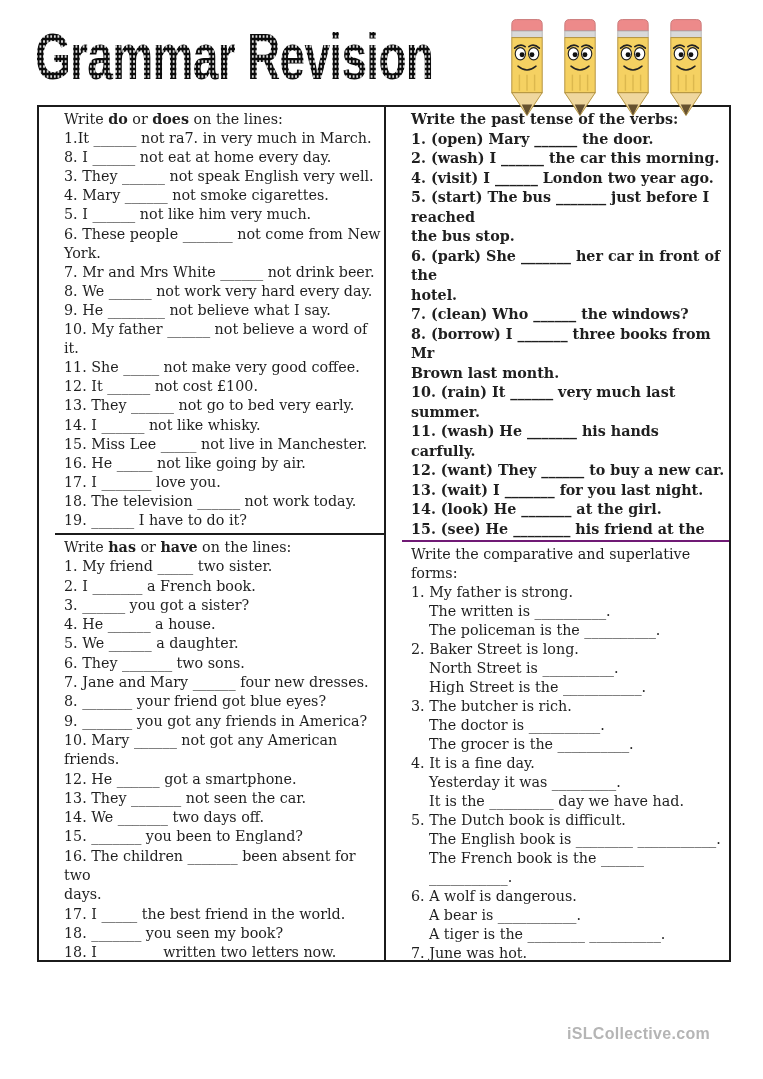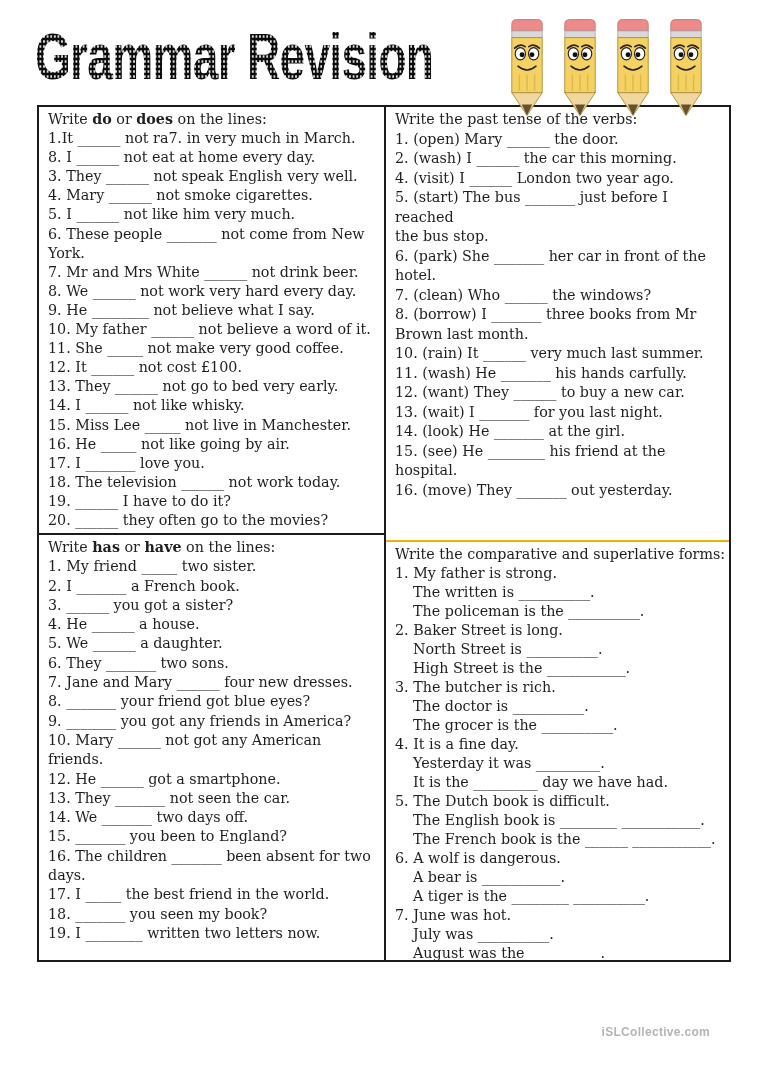--- a/index.html
+++ b/index.html
@@ -26,37 +26,37 @@
   .pencil-row{ position:absolute; left:508px; top:16px; display:flex; gap:15px; z-index:5; }
   .pencil{ width:38px; height:104px; }
   
   .grid{
     position:absolute; left:37px; top:105px; width:694px; height:857px;
     display:flex; border:2px solid #1b1b1b; box-sizing:border-box; background:#fff;
   }
   .col{ display:flex; flex-direction:column; box-sizing:border-box; }
   .col-left{ width:347px; border-right:2px solid #1b1b1b; }
   .col-right{ flex:1; }
-  .cell{ box-sizing:border-box; padding:3px 3px 8px 9px; overflow:hidden; }
+  .cell{ box-sizing:border-box; padding:3px 3px 8px 9px; overflow:hidden;margin-left:16px; }
   .cell-tl{ height:428px; border-bottom:2px solid #1b1b1b; }
   .cell-bl{ flex:1; }
-  .cell-tr{ height:435px; border-bottom:2px solid #eab308; }
+  .cell-tr{ height:435px; border-bottom:2px solid #701a75;font-weight:bold; }
   .cell-br{ flex:1; }
   .hdr, .line{ font-size:14.3px; white-space:pre-wrap; }
   .hdr b{ font-weight:bold; }
   .cell-tl .hdr, .cell-tl .line{ line-height:19.1px; }
   .cell-tr .hdr, .cell-tr .line{ line-height:19.5px; }
   .cell-bl .hdr, .cell-bl .line{ line-height:19.3px; }
   .cell-br .hdr, .cell-br .line{ line-height:19.0px; }
   .line.indent{ padding-left:18px; }
   
   .watermark{
     position:absolute; top:1025px; right:53px;
     font-family:"Liberation Sans", sans-serif; font-weight:bold;
-    font-size:12px; color:#b5b5b5; letter-spacing:0.3px;
+    font-size:16px; color:#b5b5b5; letter-spacing:0.3px;
   }
 </style>
 </head>
 <body>
 
 <div class="page">
 
   <h1 class="title">Grammar Revision</h1>
 
   <div class="pencil-row">
@@ -175,21 +175,21 @@
             <div class="line">9. _______ you got any friends in America?</div>
             <div class="line">10. Mary ______ not got any American friends.</div>
             <div class="line">12. He ______ got a smartphone.</div>
             <div class="line">13. They _______ not seen the car.</div>
             <div class="line">14. We _______ two days off.</div>
             <div class="line">15. _______ you been to England?</div>
             <div class="line">16. The children _______ been absent for two
 days.</div>
             <div class="line">17. I _____ the best friend in the world.</div>
             <div class="line">18. _______ you seen my book?</div>
-            <div class="line">19. I ________ written two letters now.</div>
+            <div class="line">18. I ________ written two letters now.</div>
           </div>
       </div>
 
     </div>
     <div class="col col-right">
 
       <div class="cell cell-tr">
         <div class="hdr">Write the past tense of the verbs:</div>
         <div>
             <div class="line">1. (open) Mary ______ the door.</div>

